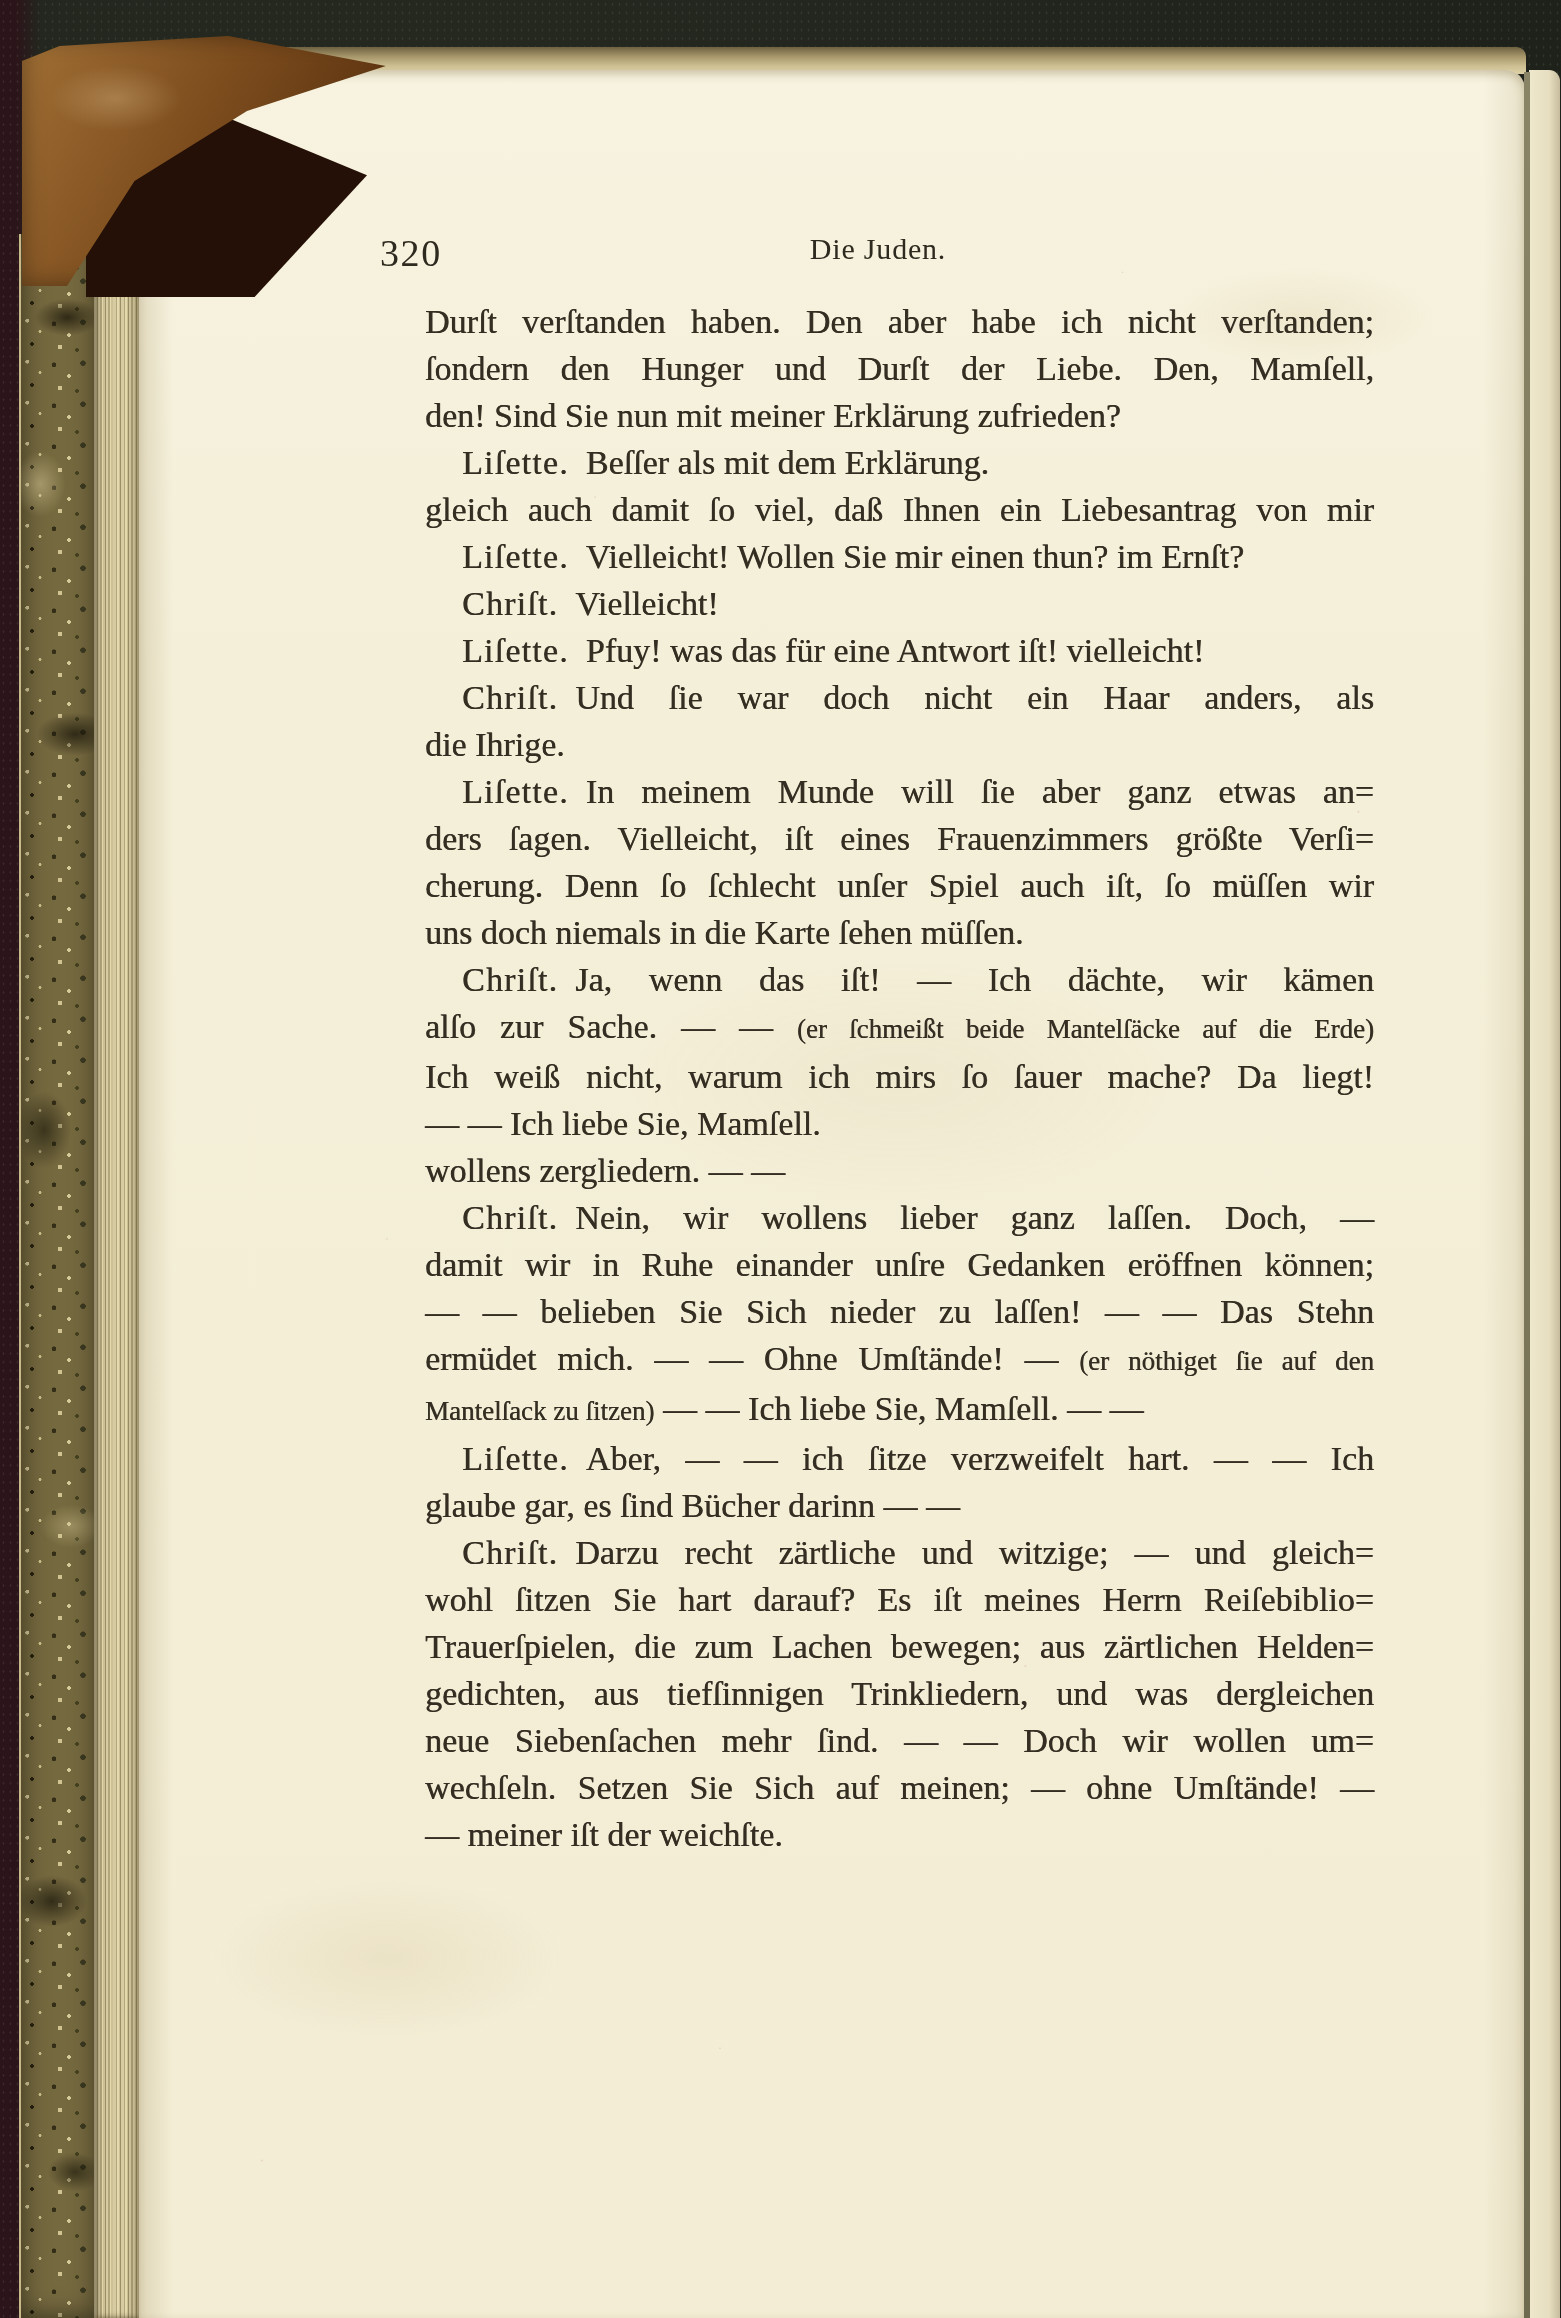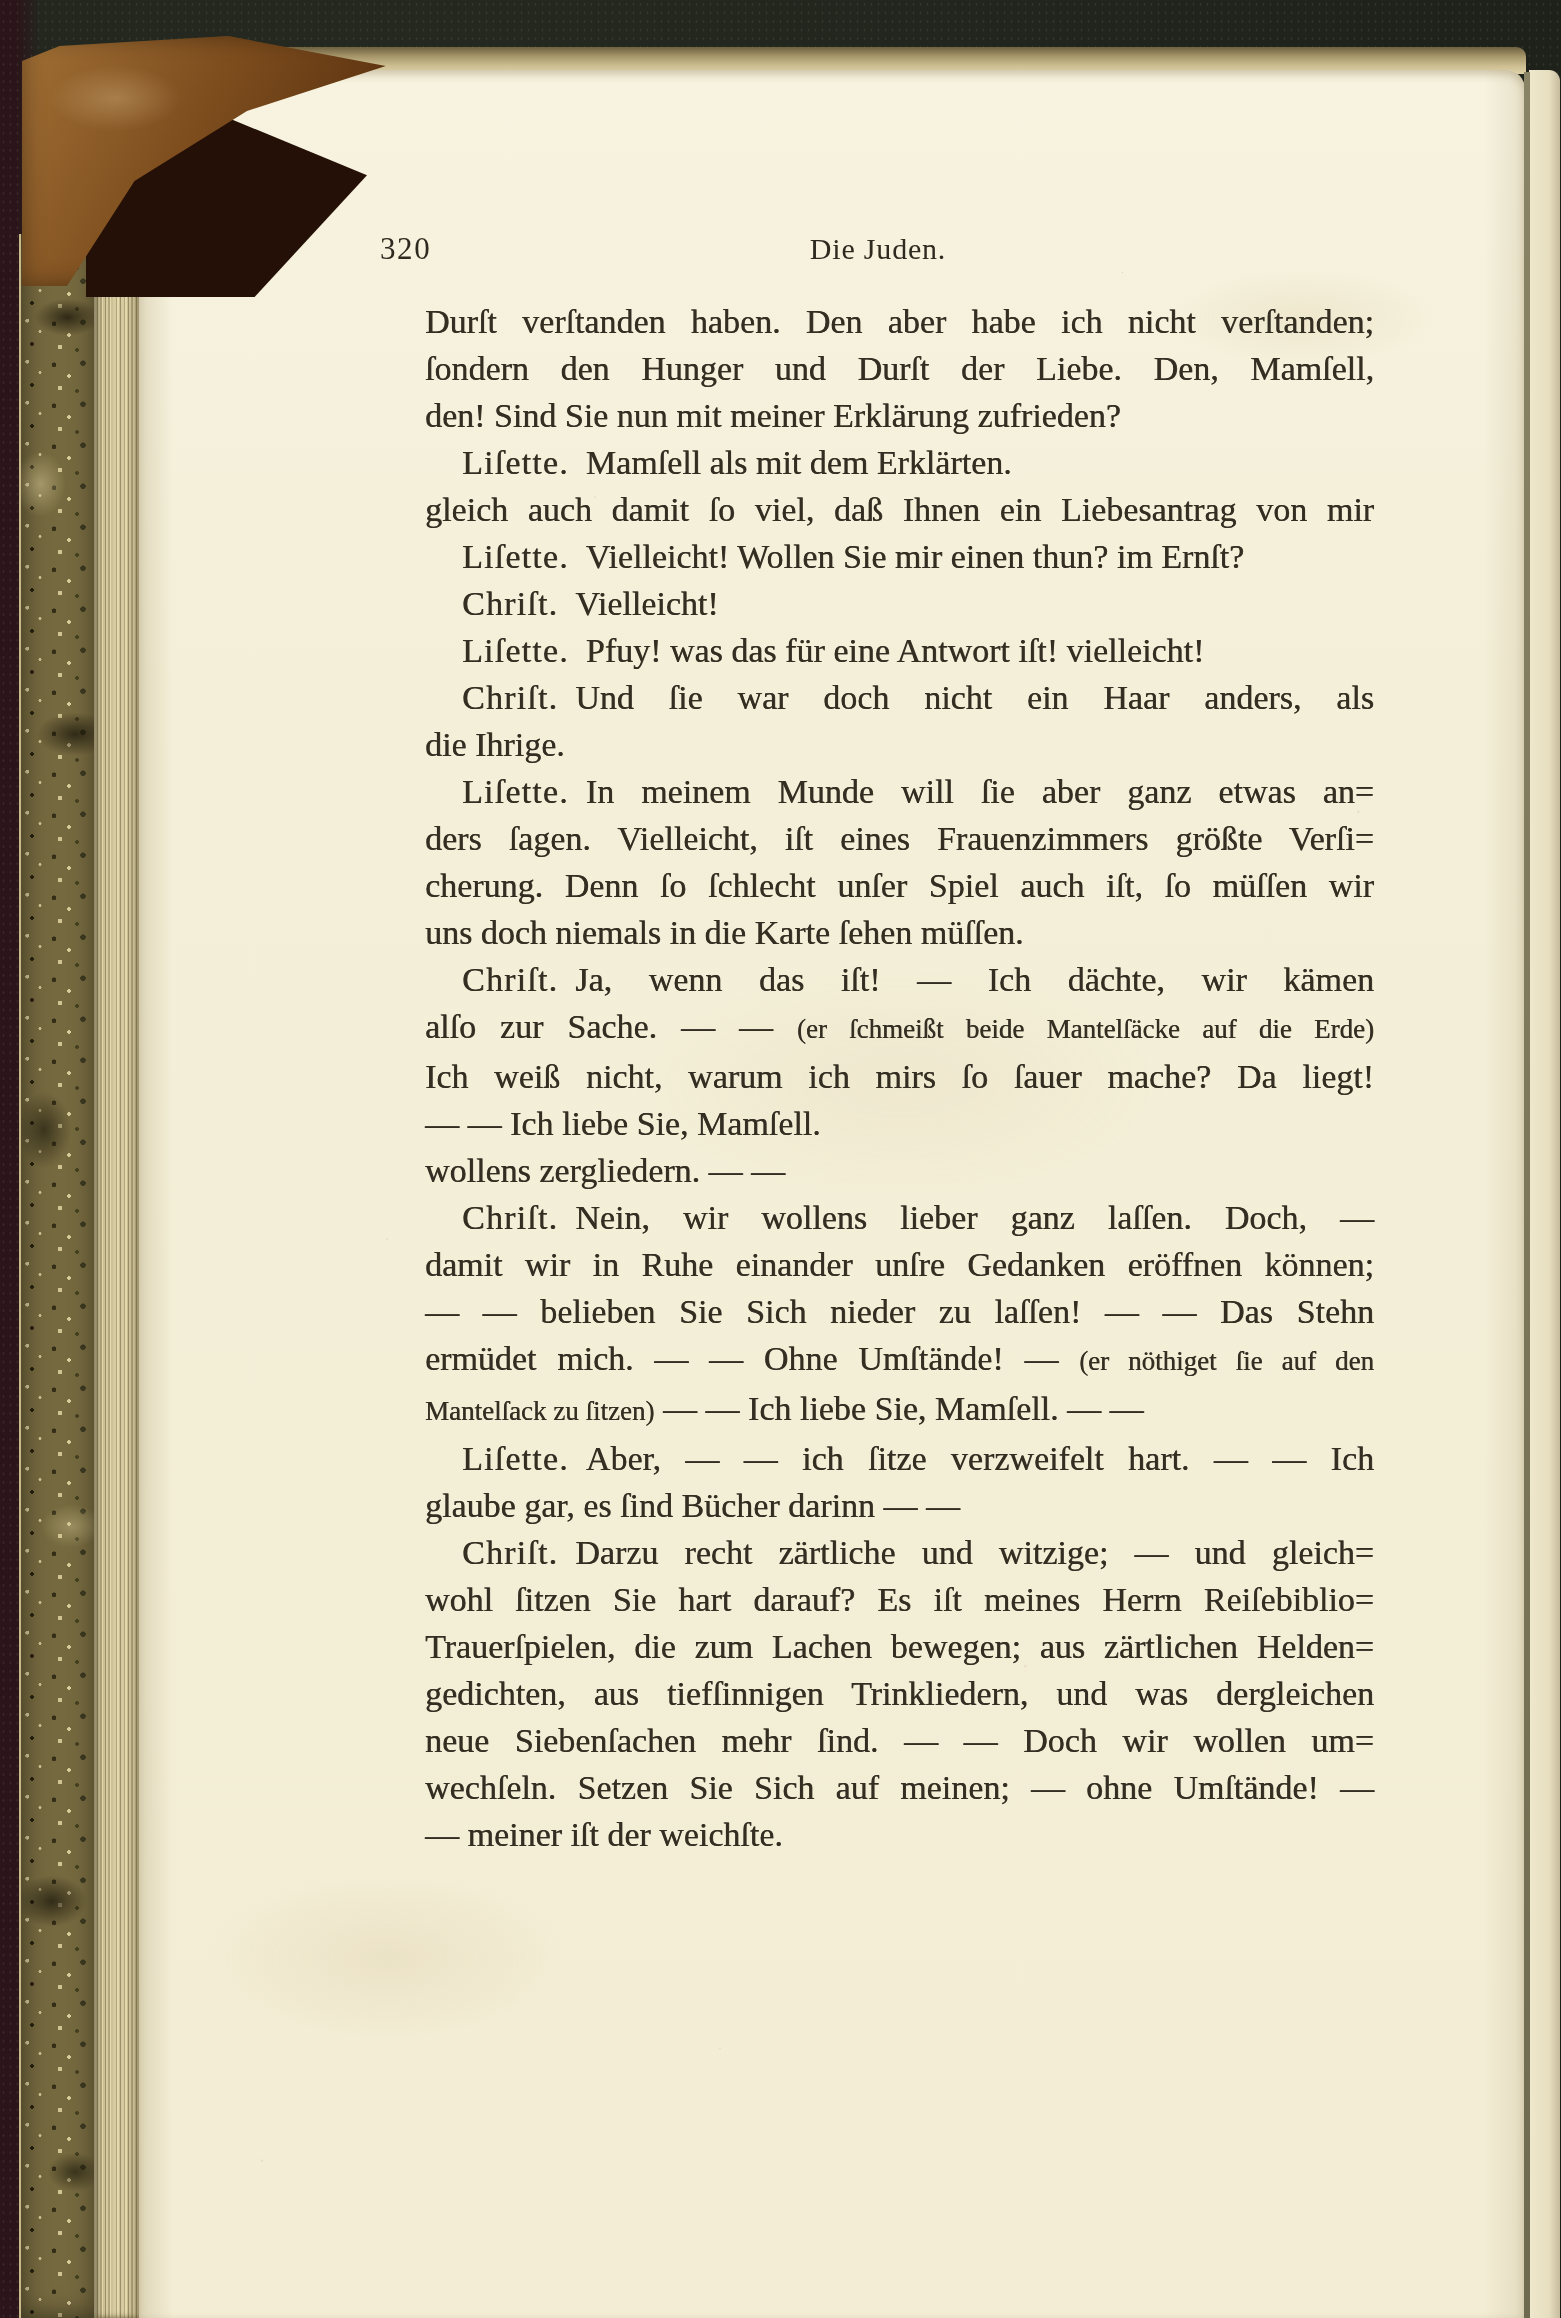--- a/index.html
+++ b/index.html
@@ -107,21 +107,21 @@
     background:linear-gradient(180deg,#8a8466 0%,#7b7659 55%,#6e6a50 100%);
   }
   .under-sliver{
     position:absolute;left:1529px;top:70px;width:31px;height:2248px;z-index:3;
     background:linear-gradient(90deg,#efe8cd 0%,#e6debf 65%,#c7bd9e 100%);
     border-radius:0 11px 0 0;
   }
   
   .page-number{
     position:absolute;left:243px;top:161px;z-index:2;
-    font-size:31px;letter-spacing:1.6px;color:#2e2a1f;
+    font-size:38px;letter-spacing:1.6px;color:#2e2a1f;
   }
   .running-title{
     position:absolute;left:741px;top:162px;transform:translateX(-50%);z-index:2;
     font-size:30px;letter-spacing:0.8px;color:#2e2a1f;white-space:nowrap;
   }
   .text-block{
     position:absolute;left:288px;top:228px;width:949px;z-index:2;
     font-size:34px;line-height:47px;color:#332d22;
     text-shadow:0.4px 0 0 rgba(51,45,34,.85);
   }
@@ -151,21 +151,21 @@
 <div class="seam"></div>
 
 <div class="page">
   <div class="stains"></div>
   <span class="page-number">320</span>
   <span class="running-title">Die Juden.</span>
   <div class="text-block">
       <div class="line just"><span class="seg">Durſt verſtanden haben.  Den aber habe ich nicht verſtanden;</span></div>
       <div class="line just"><span class="seg">ſondern den Hunger und Durſt der Liebe.  Den, Mamſell,</span></div>
       <div class="line"><span class="seg">den! Sind Sie nun mit meiner Erklärung zufrieden?</span></div>
-      <div class="line indent"><span class="seg speaker">Liſette.</span><span class="seg">Mamſell als mit dem Erklärten.</span></div>
+      <div class="line indent"><span class="seg speaker">Liſette.</span><span class="seg">Beſſer als mit dem Erklärung.</span></div>
       <div class="line just"><span class="seg">gleich auch damit ſo viel, daß Ihnen ein Liebesantrag von mir</span></div>
       <div class="line indent"><span class="seg speaker">Liſette.</span><span class="seg">Vielleicht! Wollen Sie mir einen thun? im Ernſt?</span></div>
       <div class="line indent"><span class="seg speaker">Chriſt.</span><span class="seg">Vielleicht!</span></div>
       <div class="line indent"><span class="seg speaker">Liſette.</span><span class="seg">Pfuy! was das für eine Antwort iſt! vielleicht!</span></div>
       <div class="line indent just"><span class="seg speaker">Chriſt.</span><span class="seg">Und ſie war doch nicht ein Haar anders, als</span></div>
       <div class="line"><span class="seg">die Ihrige.</span></div>
       <div class="line indent just"><span class="seg speaker">Liſette.</span><span class="seg">In meinem Munde will ſie aber ganz etwas an=</span></div>
       <div class="line just"><span class="seg">ders ſagen.  Vielleicht, iſt eines Frauenzimmers größte Verſi=</span></div>
       <div class="line just"><span class="seg">cherung.  Denn ſo ſchlecht unſer Spiel auch iſt, ſo müſſen wir</span></div>
       <div class="line"><span class="seg">uns doch niemals in die Karte ſehen müſſen.</span></div>

